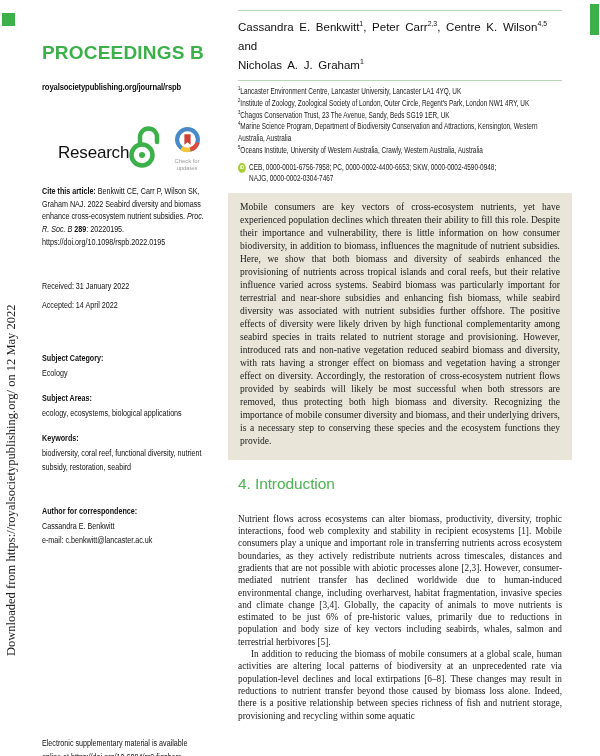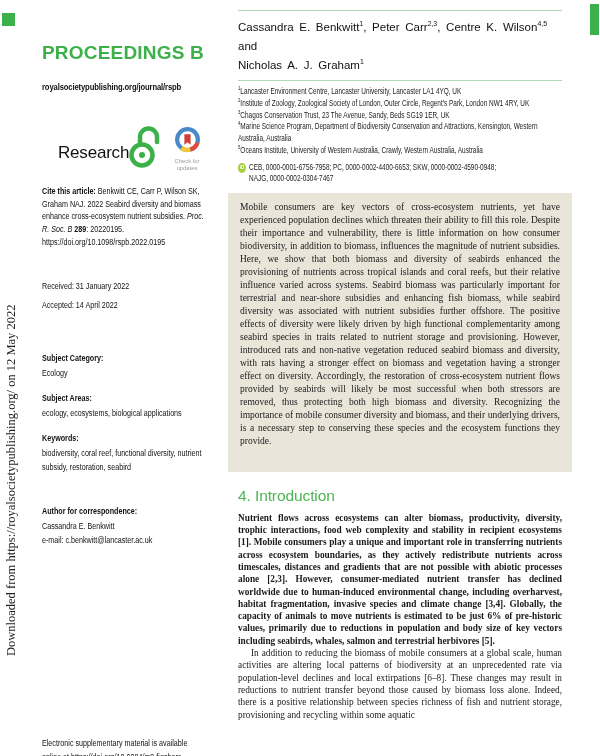--- a/index.html
+++ b/index.html
@@ -46,26 +46,26 @@
   .authors{margin:7px 0 0;font-size:11.5px;line-height:19px;word-spacing:2.5px;}
   .authors sup{font-size:.6em;line-height:0;vertical-align:super;}
   .affils{margin:5px 0 0;width:412px;transform:scaleX(.786);transform-origin:0 0;
           font-size:8.2px;line-height:11.8px;color:#222;}
   .affils sup,.cond sup{font-size:.66em;line-height:0;vertical-align:super;}
   .orcid{margin:5px 0 0;display:flex;gap:4px;align-items:flex-start;width:412px;
          transform:scaleX(.786);transform-origin:0 0;font-size:8.2px;line-height:11px;color:#222;}
   .orcid-badge{width:10px;height:10px;border-radius:50%;background:#a6ce39;color:#fff;font-size:5.5px;
                font-weight:bold;display:flex;align-items:center;justify-content:center;flex:none;margin-top:1px;}
   .abstract{box-sizing:border-box;margin:9px 0 0 -10px;width:344px;background:#e9e5d9;
-            padding:8px 12px 24px;font-family:"Liberation Serif",serif;font-size:9.5px;
+            padding:8px 12px 12px;font-family:"Liberation Serif",serif;font-size:9.5px;
             line-height:13px;text-align:justify;color:#1a1a1a;}
   .intro-h{margin:15px 0 0;font-size:15.5px;font-weight:400;color:#4cb452;letter-spacing:-.1px;}
   .bodytext{font-family:"Liberation Serif",serif;font-size:9.3px;line-height:12.3px;
             text-align:justify;color:#1a1a1a;}
-  .p1{margin:7px 0 0;font-weight:bold;}
+  .p1{margin:20px 0 0;}
   .p2{margin:0;text-indent:13px;}
 </style>
 </head>
 <body>
 
 <div class="page">
 
   <div class="corner-tl"></div>
   <div class="corner-tr"></div>
 

